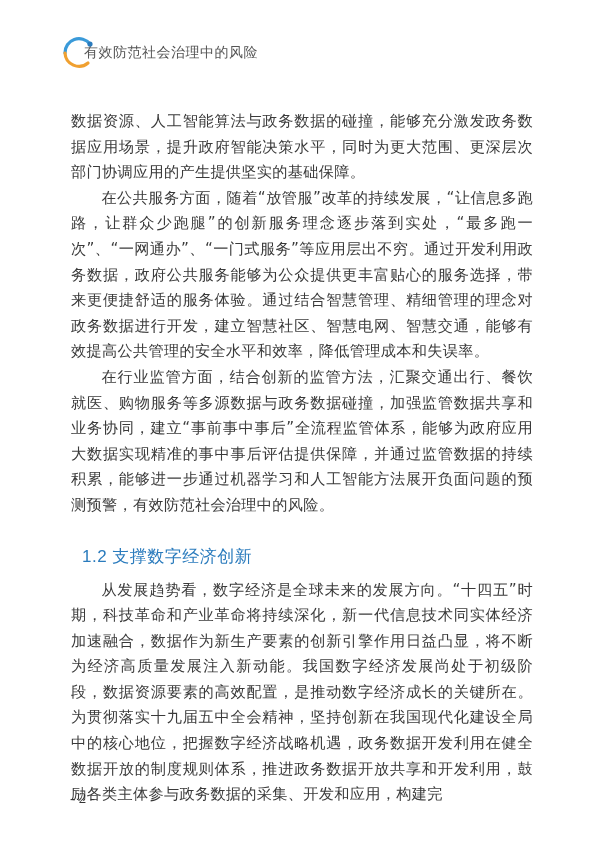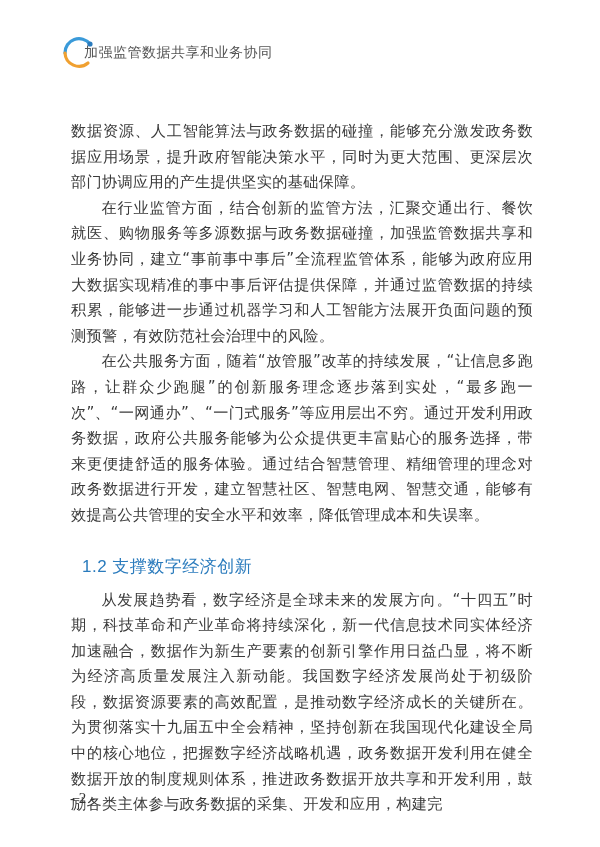--- a/index.html
+++ b/index.html
@@ -7,21 +7,21 @@
       width: 600px; height: 847px; background: #ffffff; position: relative; overflow: hidden;
       font-family: "DejaVu Sans", sans-serif; color: #3a3a3a;
     }
     .header { position: absolute; left: 60px; top: 33px; height: 40px; display: flex; align-items: center; }
     .logo { width: 36px; height: 36px; position: relative; }
     .logo svg { width: 36px; height: 36px; display: block; }
     .header-title {
       font-family: "DejaVu Serif", serif; font-size: 14px; color: #555; margin-left: -12px;
       letter-spacing: 0.5px;
     }
-    .content { position: absolute; left: 71px; top: 119px; width: 462px; }
+    .content { position: absolute; left: 71px; top: 109px; width: 462px; }
     .para {
       font-size: 15.2px; line-height: 25.6px; margin: 0; text-align: justify;
       letter-spacing: 0.3px; color: #3a3a3a;
     }
     .para.indent { text-indent: 2em; }
     .section-heading {
       font-family: "Liberation Sans", sans-serif; font-size: 17px; color: #2a7bbd;
       margin: 26px 0 10px 11px; font-weight: normal; letter-spacing: 0.5px;
     }
     .page-number {
@@ -33,26 +33,26 @@
 <body>
 
 <div class="header">
   <div class="logo">
     <svg viewBox="0 0 36 36">
       <path d="M30 9 A14 14 0 0 0 5 18" fill="none" stroke="#3a9ad9" stroke-width="3.2" stroke-linecap="round"></path>
       <path d="M5 18 A14 14 0 0 0 28 28" fill="none" stroke="#f0a030" stroke-width="3.2" stroke-linecap="round"></path>
       <circle cx="30" cy="9" r="2.6" fill="#2a7bbd"></circle>
     </svg>
   </div>
-  <span class="header-title">加强监管数据共享和业务协同</span>
+  <span class="header-title">有效防范社会治理中的风险</span>
 </div>
 
 <div class="content">
   <p class="para">数据资源、人工智能算法与政务数据的碰撞，能够充分激发政务数据应用场景，提升政府智能决策水平，同时为更大范围、更深层次部门协调应用的产生提供坚实的基础保障。</p>
+  <p class="para indent">在公共服务方面，随着“放管服”改革的持续发展，“让信息多跑路，让群众少跑腿”的创新服务理念逐步落到实处，“最多跑一次”、“一网通办”、“一门式服务”等应用层出不穷。通过开发利用政务数据，政府公共服务能够为公众提供更丰富贴心的服务选择，带来更便捷舒适的服务体验。通过结合智慧管理、精细管理的理念对政务数据进行开发，建立智慧社区、智慧电网、智慧交通，能够有效提高公共管理的安全水平和效率，降低管理成本和失误率。</p>
   <p class="para indent">在行业监管方面，结合创新的监管方法，汇聚交通出行、餐饮就医、购物服务等多源数据与政务数据碰撞，加强监管数据共享和业务协同，建立“事前事中事后”全流程监管体系，能够为政府应用大数据实现精准的事中事后评估提供保障，并通过监管数据的持续积累，能够进一步通过机器学习和人工智能方法展开负面问题的预测预警，有效防范社会治理中的风险。</p>
-  <p class="para indent">在公共服务方面，随着“放管服”改革的持续发展，“让信息多跑路，让群众少跑腿”的创新服务理念逐步落到实处，“最多跑一次”、“一网通办”、“一门式服务”等应用层出不穷。通过开发利用政务数据，政府公共服务能够为公众提供更丰富贴心的服务选择，带来更便捷舒适的服务体验。通过结合智慧管理、精细管理的理念对政务数据进行开发，建立智慧社区、智慧电网、智慧交通，能够有效提高公共管理的安全水平和效率，降低管理成本和失误率。</p>
 
   <h2 class="section-heading">1.2 支撑数字经济创新</h2>
 
   <p class="para indent">从发展趋势看，数字经济是全球未来的发展方向。“十四五”时期，科技革命和产业革命将持续深化，新一代信息技术同实体经济加速融合，数据作为新生产要素的创新引擎作用日益凸显，将不断为经济高质量发展注入新动能。我国数字经济发展尚处于初级阶段，数据资源要素的高效配置，是推动数字经济成长的关键所在。为贯彻落实十九届五中全会精神，坚持创新在我国现代化建设全局中的核心地位，把握数字经济战略机遇，政务数据开发利用在健全数据开放的制度规则体系，推进政务数据开放共享和开发利用，鼓励各类主体参与政务数据的采集、开发和应用，构建完</p>
 </div>
 
 <div class="page-number">- 2 -</div>
 
 </body></html>

